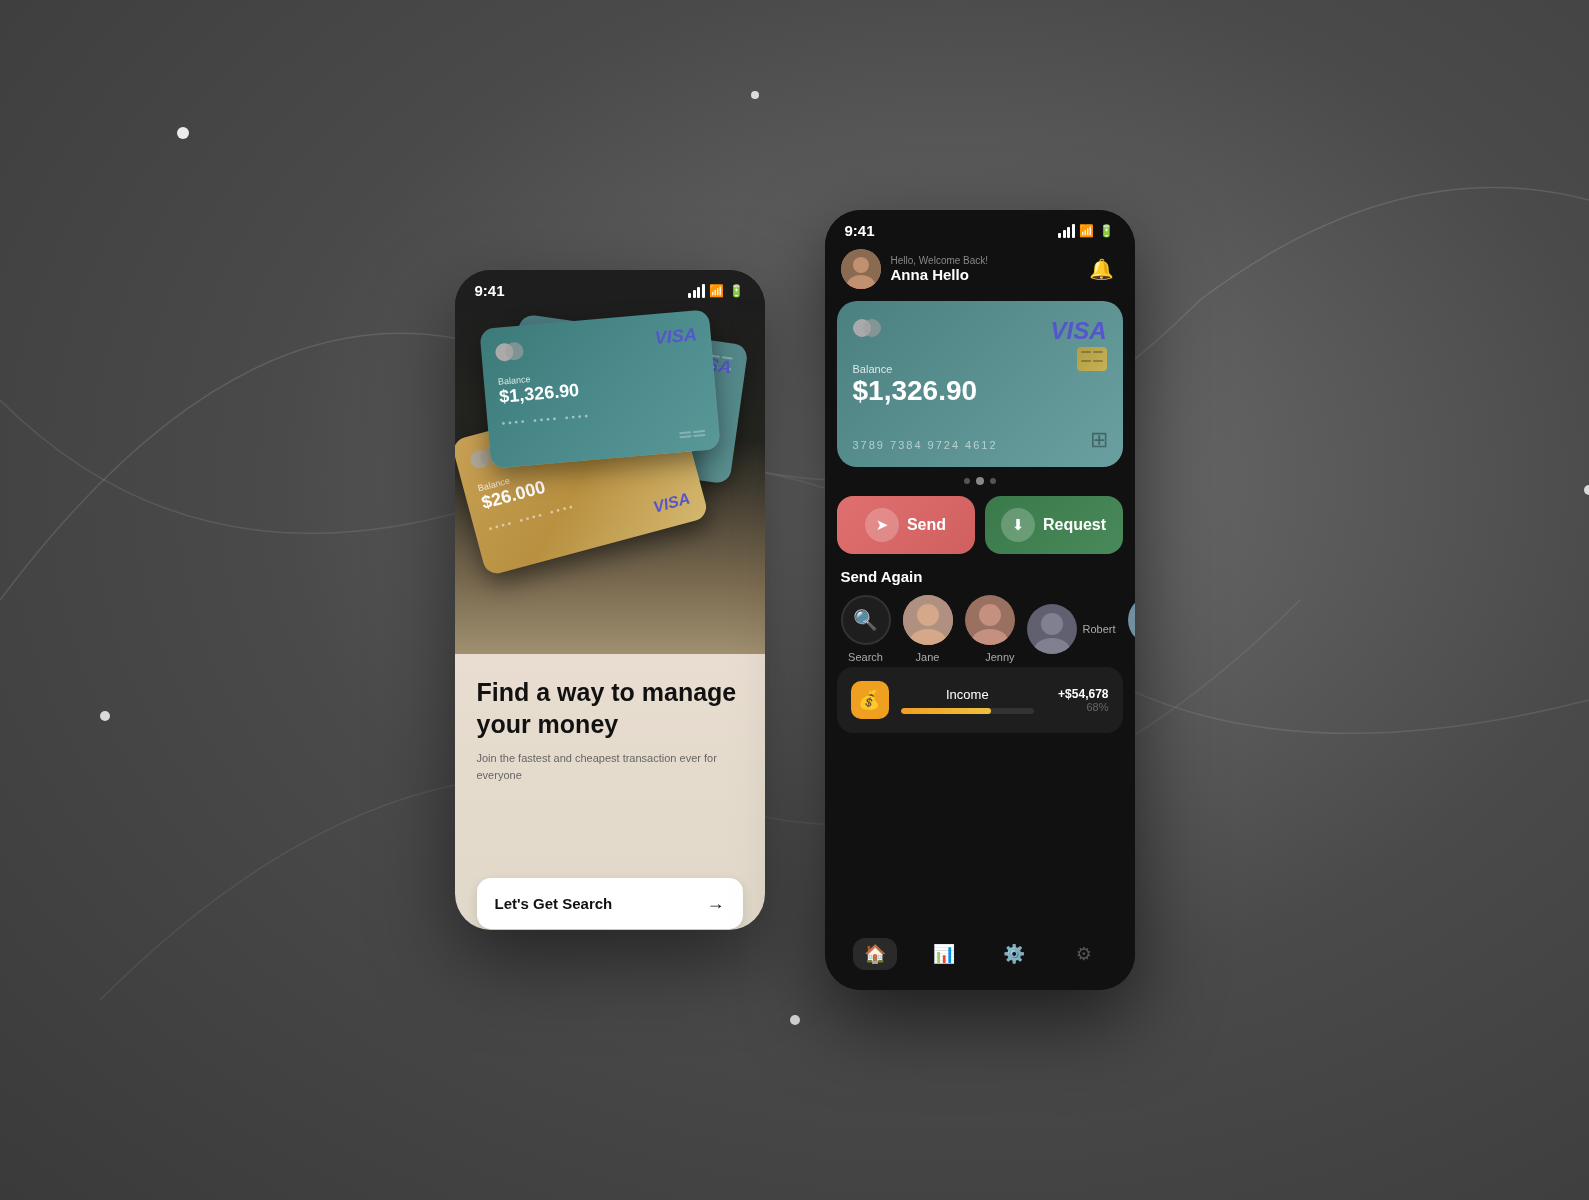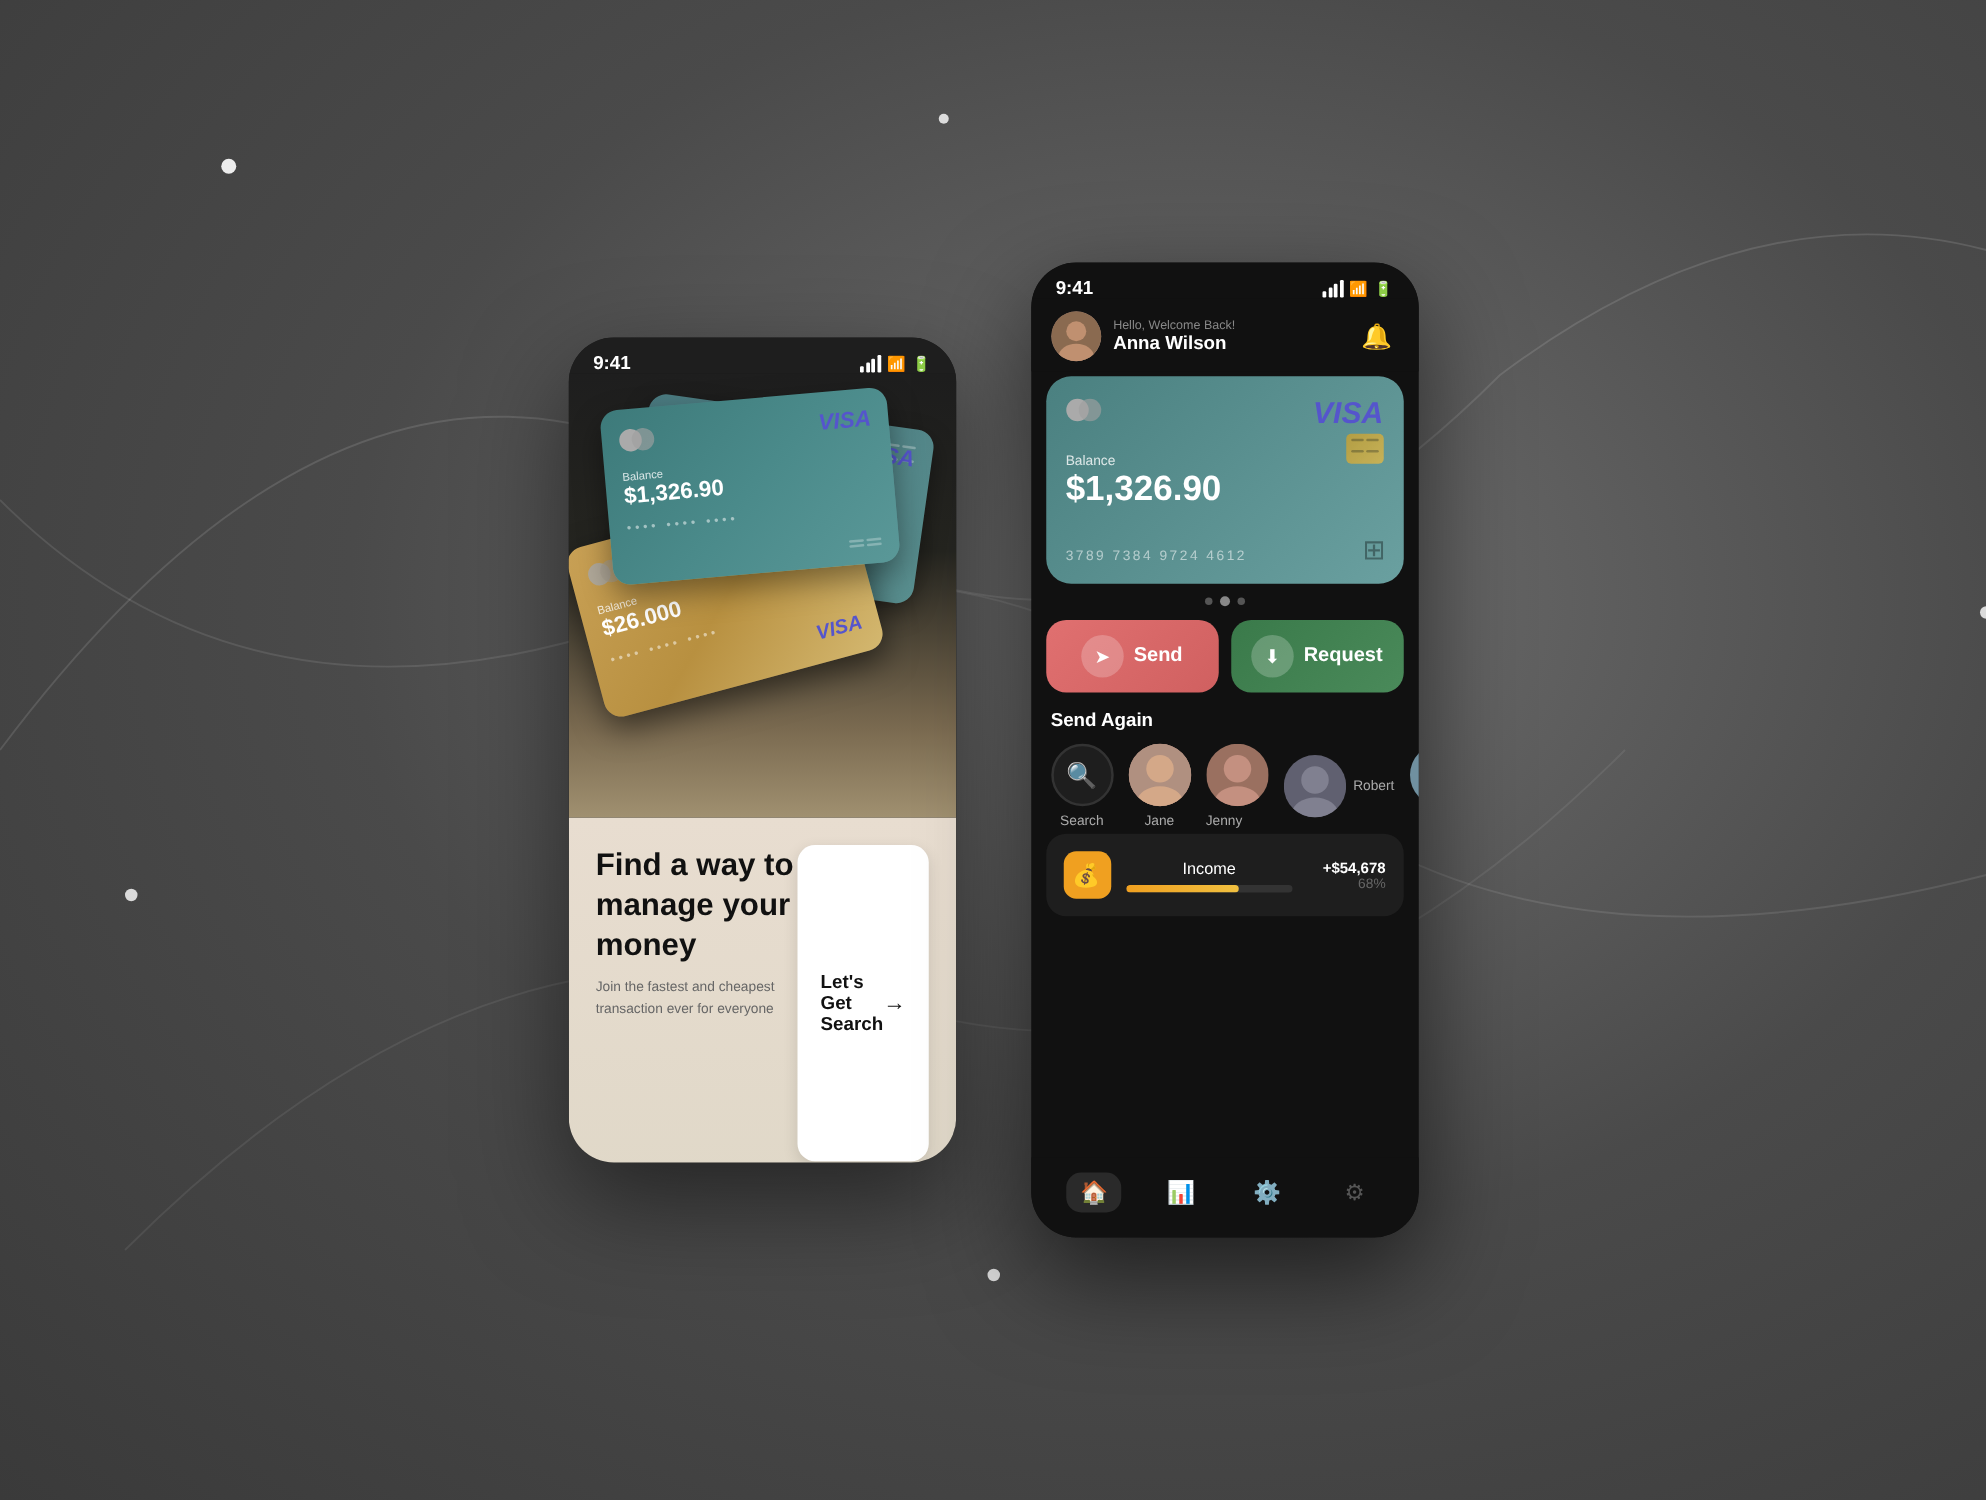--- a/index.html
+++ b/index.html
@@ -188,21 +188,21 @@
         <div style="margin-top:10px;font-size:10px;color:rgba(255,255,255,0.5);letter-spacing:3px;">•••• •••• ••••</div>
         <div style="position:absolute;right:14px;bottom:14px;display:grid;grid-template-columns:1fr 1fr;gap:2px;width:26px;opacity:0.4;">
           <div style="height:2px;background:rgba(255,255,255,0.7);border-radius:1px;"></div>
           <div style="height:2px;background:rgba(255,255,255,0.7);border-radius:1px;"></div>
           <div style="height:2px;background:rgba(255,255,255,0.7);border-radius:1px;"></div>
           <div style="height:2px;background:rgba(255,255,255,0.7);border-radius:1px;"></div>
         </div>
       </div>
     </div>
 
-    <div style="height:295px; background:linear-gradient(180deg, #e8ddd0 0%, #e0d8c8 100%); padding:22px 22px 20px; display:flex; flex-direction:row; justify-content:space-between;">
+    <div style="height:295px; background:linear-gradient(180deg, #e8ddd0 0%, #e0d8c8 100%); padding:22px 22px 20px; display:flex; flex-direction:column; justify-content:space-between;">
       <div>
         <div style="font-size:25px;font-weight:800;color:#111;line-height:1.28;">Find a way to manage your money</div>
         <div style="font-size:11px;color:#666;margin-top:10px;line-height:1.5;">Join the fastest and cheapest transaction ever for everyone</div>
       </div>
       <div style="background:white;border-radius:14px;padding:15px 18px;display:flex;align-items:center;justify-content:space-between;box-shadow:0 4px 12px rgba(0,0,0,0.12);cursor:pointer;">
         <span style="font-size:15px;font-weight:600;color:#111;">Let's Get Search</span>
         <span style="font-size:18px;color:#111;">→</span>
       </div>
     </div>
   </div>
@@ -227,21 +227,21 @@
       <div class="user-info">
         <div style="width:40px;height:40px;border-radius:50%;background:linear-gradient(135deg,#907060,#b09080);display:flex;align-items:center;justify-content:center;font-size:18px;overflow:hidden;">
           <svg width="40" height="40" viewBox="0 0 40 40">
             <circle cx="20" cy="20" r="20" fill="#8a6a50"></circle>
             <circle cx="20" cy="16" r="8" fill="#c09070"></circle>
             <ellipse cx="20" cy="36" rx="14" ry="10" fill="#c09070"></ellipse>
           </svg>
         </div>
         <div>
           <div style="font-size:10px;color:#888;">Hello, Welcome Back!</div>
-          <div style="font-size:15px;font-weight:700;color:white;">Anna Wilson</div>
+          <div style="font-size:15px;font-weight:700;color:white;">Anna Hello</div>
         </div>
       </div>
       <div style="width:34px;height:34px;display:flex;align-items:center;justify-content:center;cursor:pointer;">
         <span style="font-size:20px;color:white;">🔔</span>
       </div>
     </div>
 
     <div style="margin:4px 12px;background:linear-gradient(135deg,#4a8080,#5a9090,#6aA0A0);border-radius:20px;padding:16px;position:relative;min-height:145px;">
       <div style="display:flex;justify-content:space-between;align-items:flex-start;">
         <div class="card-mastercard-sm"></div>
@@ -298,21 +298,21 @@
         <div style="width:50px;height:50px;border-radius:50%;overflow:hidden;background:#c09080;">
           <svg width="50" height="50" viewBox="0 0 50 50">
             <rect width="50" height="50" fill="#b09080"></rect>
             <circle cx="25" cy="20" r="11" fill="#d4a888"></circle>
             <ellipse cx="25" cy="46" rx="18" ry="12" fill="#d4a888"></ellipse>
           </svg>
         </div>
         <span style="font-size:11px;color:#aaa;">Jane</span>
       </div>
 
-      <div style="display:flex;flex-direction:column;align-items:flex-start;gap:6px;cursor:pointer;">
+      <div style="display:flex;flex-direction:column;align-items:flex-end;gap:6px;cursor:pointer;">
         <div style="width:50px;height:50px;border-radius:50%;overflow:hidden;">
           <svg width="50" height="50" viewBox="0 0 50 50">
             <rect width="50" height="50" fill="#9a7060"></rect>
             <circle cx="25" cy="20" r="11" fill="#c49080"></circle>
             <ellipse cx="25" cy="46" rx="18" ry="12" fill="#c49080"></ellipse>
           </svg>
         </div>
         <span style="font-size:11px;color:#aaa;">Jenny</span>
       </div>
 

